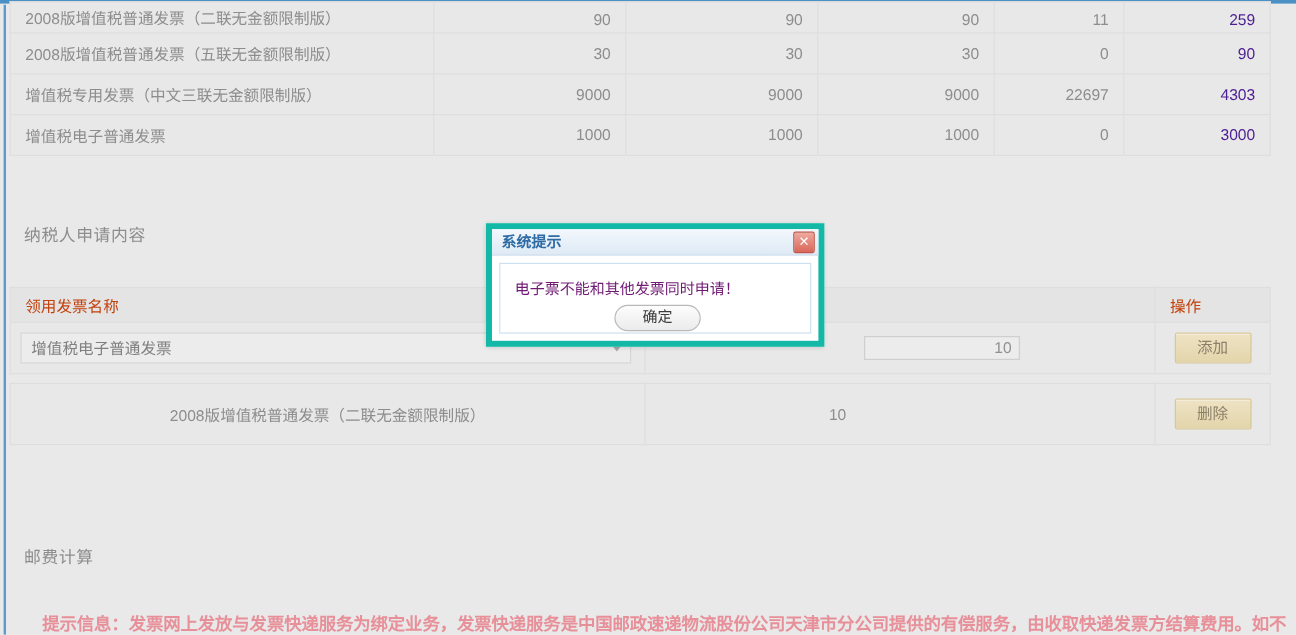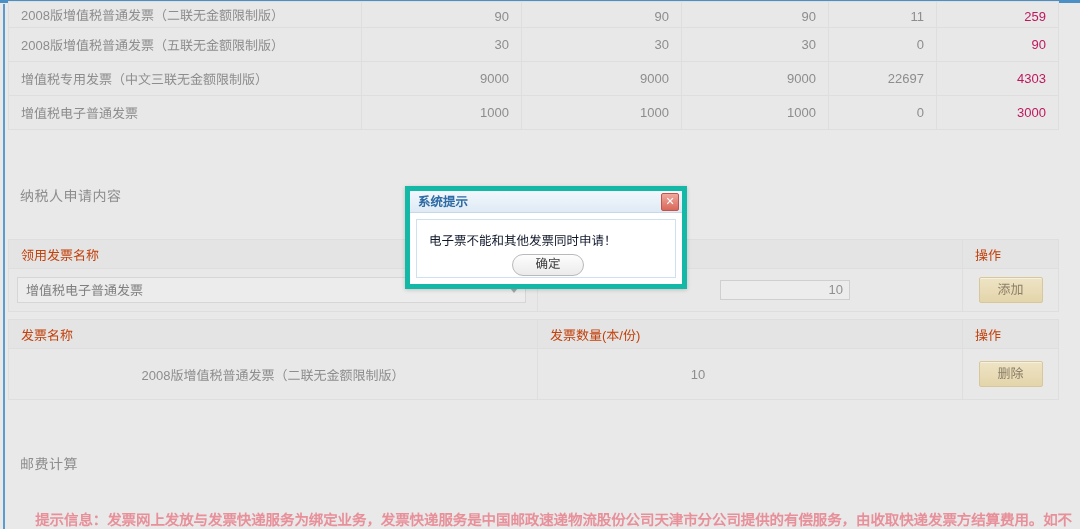--- a/index.html
+++ b/index.html
@@ -47,21 +47,21 @@
   }
   .tbl td, .tbl th {
     border: 1px solid #dedede;
     font-weight: normal;
     color: #8d8d8d;
     font-size: 13px;
     padding: 0 12px;
     background: #e8e8e8;
   }
   .tbl .num { text-align: right; }
-  .tbl .red { color: #be185d; text-align: right; }
+  .tbl .red { color: #4c1d95; text-align: right; }
   .tbl .name { text-align: left; }
 
   
   #stock-table {
     left: 8px;
     top: 1px;
     width: 1050px;
   }
   #stock-table td { height: 33px; }
   #stock-table tr.clipped td { height: 22px; vertical-align: bottom; padding-bottom: 3px;}
@@ -204,21 +204,21 @@
   #modal .body {
     margin: 6px;
     border: 1px solid #cfe0ee;
     background: #fff;
     height: 57px;
     position: relative;
   }
   #modal .msg {
     position: absolute;
     left: 12px; top: 10px;
-    color: #0f172a;
+    color: #701a75;
     font-size: 12.5px;
   }
   #modal .ok-btn {
     position: absolute;
     left: 95px; top: 34px;
     width: 70px;
     height: 20px;
     line-height: 19px;
     text-align: center;
     border: 1px solid #b9b9b9;
@@ -313,25 +313,20 @@
     </tbody>
   </table>
 
   <table class="tbl" id="added-table">
     <colgroup>
       <col style="width:529px">
         <col style="width:425px">
         <col style="width:96px">
     </colgroup>
     <tbody>
-      <tr class="hdr-row">
-        <td>发票名称</td>
-        <td>发票数量(本/份)</td>
-        <td>操作</td>
-      </tr>
       <tr class="data-row">
         <td>2008版增值税普通发票（二联无金额限制版）</td>
         <td class="num" style="padding-right:116px;">10</td>
         <td style="text-align:center; padding:0;">
           <span class="btn-gold">删除</span>
         </td>
       </tr>
     </tbody>
   </table>
 

